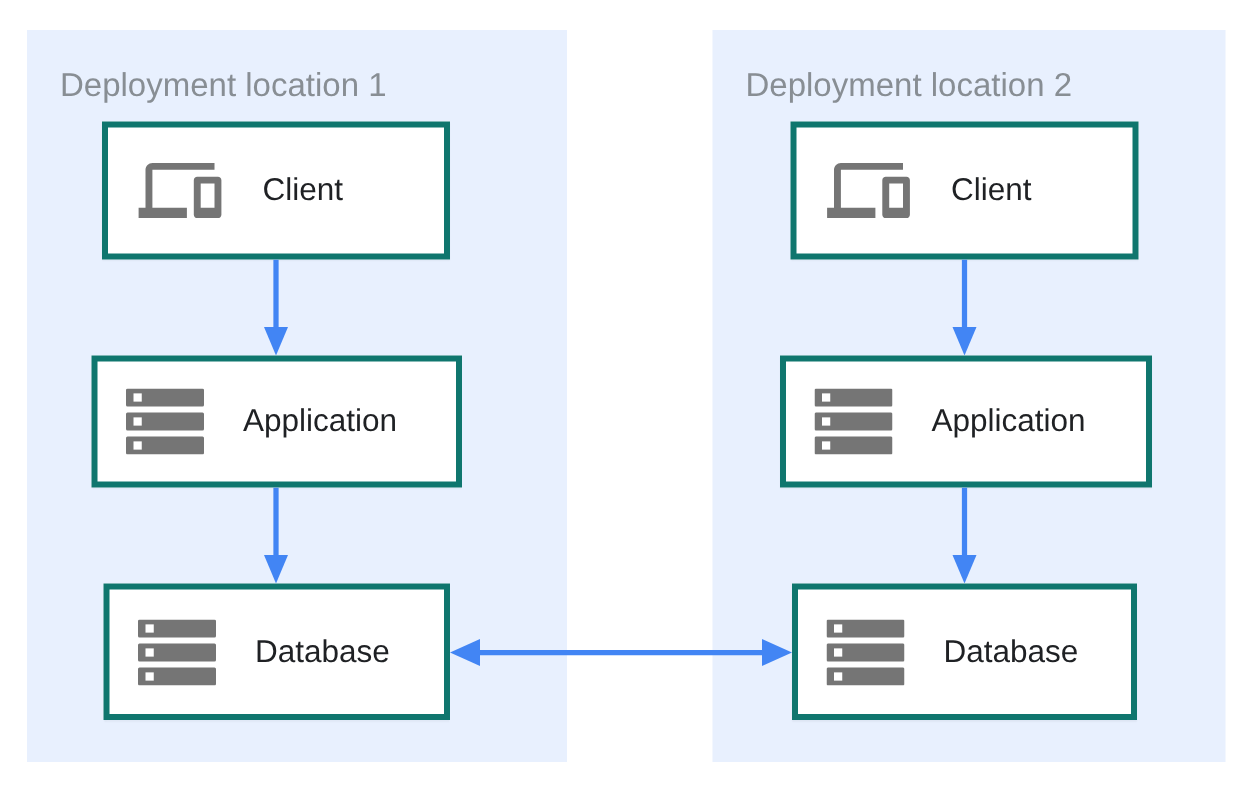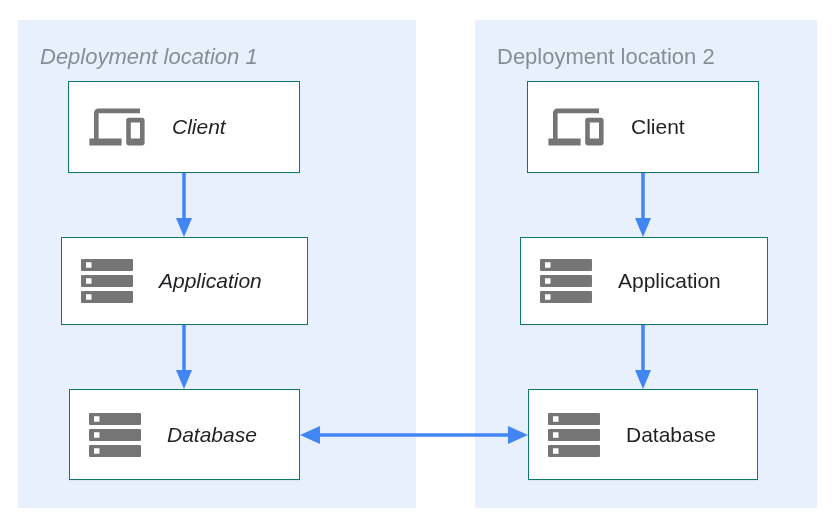--- a/index.html
+++ b/index.html
@@ -9,34 +9,34 @@
     font-family: "Liberation Sans", sans-serif;
     position: relative;
     overflow: hidden;
   }
   .canvas { position: absolute; inset: 0; }
 
   .panel {
     position: absolute; top: 20px; height: 488px;
     background: #E8F0FE;
   }
-  .panel-1 { left: 18px;  width: 398px; font-style: italic; }
+  .panel-1 { left: 18px;  width: 360px; }
   .panel-2 { left: 475px; width: 342px; }
 
   .panel-title {
     position: absolute; left: 22px; top: 24px;
     font-size: 22px; line-height: 26px;
     color: #888E94;
     white-space: nowrap;
   }
 
   .node {
     position: absolute;
     background: #ffffff;
-    border: 1px solid #0f766e;
+    border: 4px solid #0f766e;
     box-sizing: border-box;
     display: flex; align-items: center;
     padding-left: 19px; gap: 26px;
     box-shadow: 0 1px 1px rgba(0,0,0,0.04);
   }
   .node .label {
     font-size: 21px; color: #1F2124; white-space: nowrap;
   }
   .icon { display: flex; align-items: center; justify-content: center; }
 

